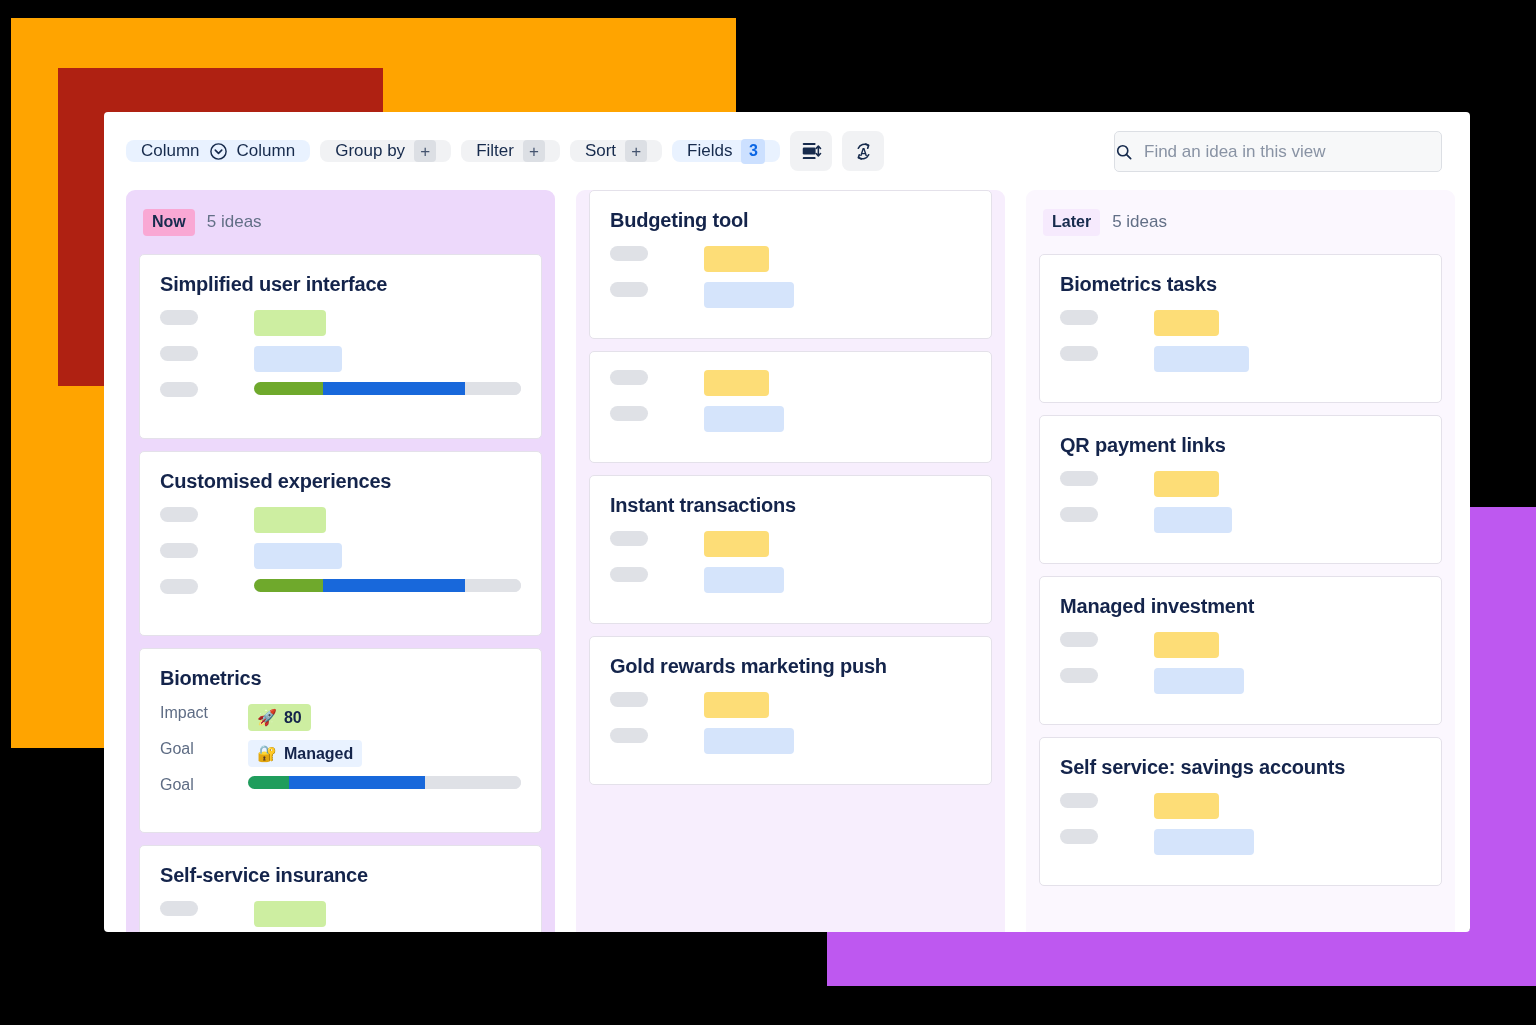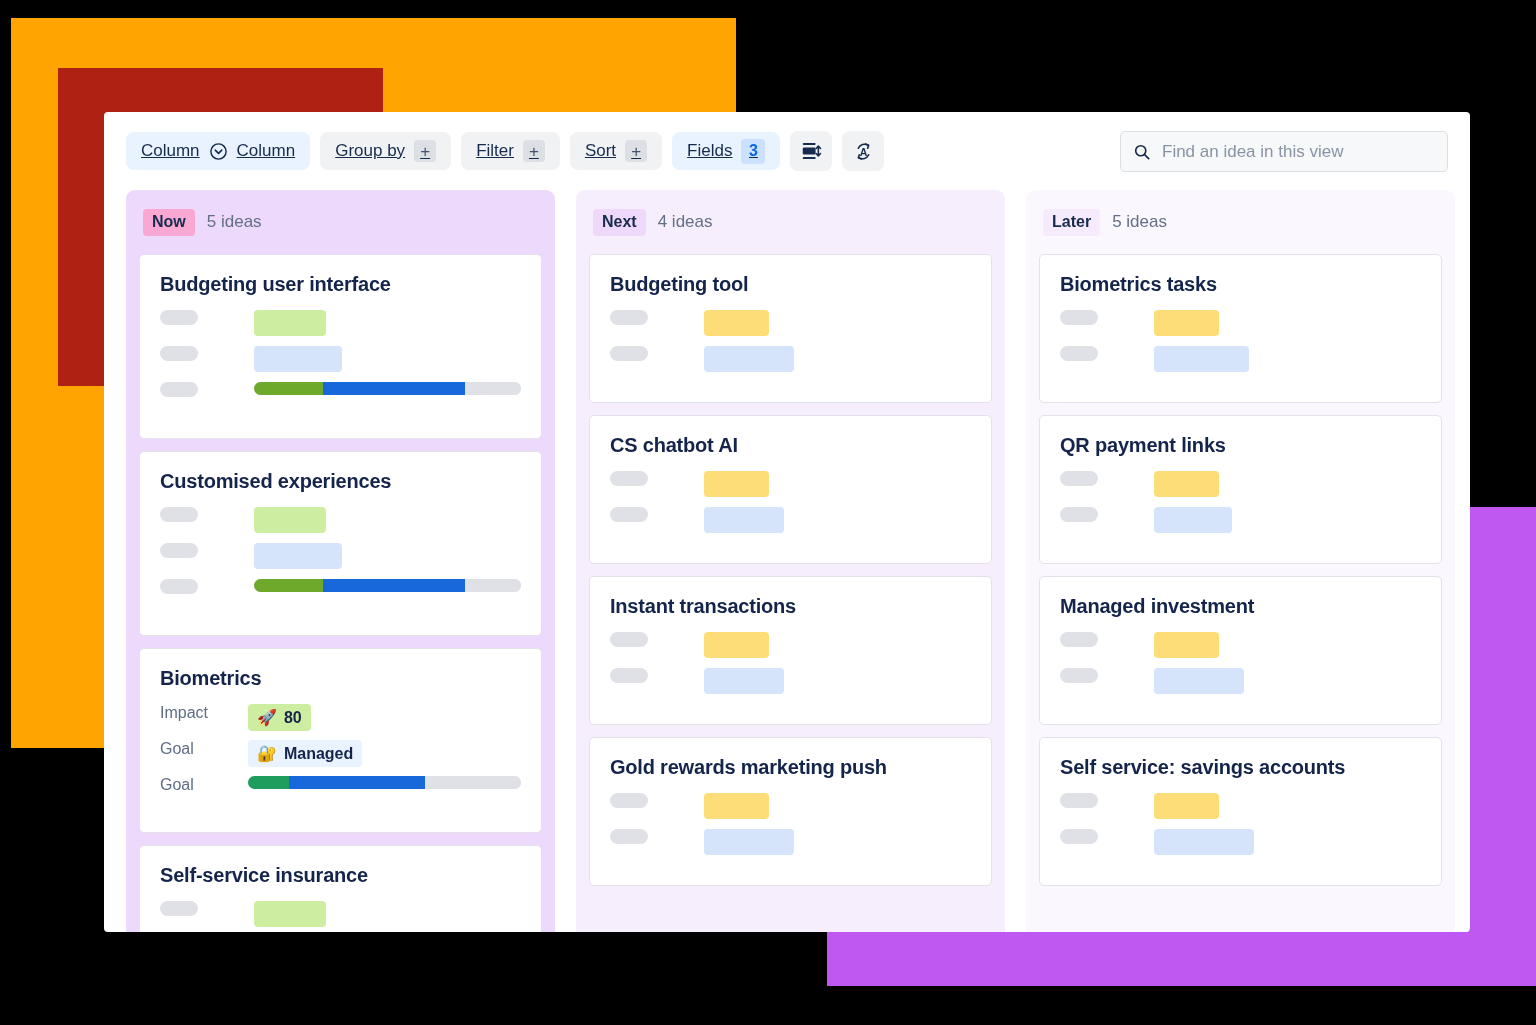--- a/index.html
+++ b/index.html
@@ -47,29 +47,28 @@
     display: flex;
     align-items: center;
     padding: 0 22px;
     gap: 10px;
   }
 
   .chip {
     display: inline-flex;
     align-items: center;
     gap: 9px;
-    height: 38px;
+    height: 22px;
     padding: 0 15px;
     border-radius: 8px;
     font-size: 17px;
     color: #172B4D;
     white-space: nowrap;
     cursor: pointer;
     user-select: none;
-    text-decoration: underline;
   }
   .chip.grey   { background: #F1F2F4; }
   .chip.blue   { background: #E9F2FF; }
 
   .chip .plus {
     display: inline-flex;
     align-items: center;
     justify-content: center;
     width: 22px;
     height: 22px;
@@ -100,30 +99,30 @@
     justify-content: center;
     width: 42px;
     height: 40px;
     border-radius: 8px;
     background: #F1F2F4;
     cursor: pointer;
   }
 
   #search-box {
     position: absolute;
-    right: 22px;
+    right: 28px;
     top: 19px;
     width: 328px;
     height: 41px;
     background: #F7F8F9;
     border: 1px solid #DCDFE4;
     border-radius: 5px;
     display: flex;
     align-items: center;
-    padding: 0 12px;
+    padding: 0 0;
     gap: 11px;
     margin-left: 32px;
   }
   #search-box input {
     border: none;
     outline: none;
     background: transparent;
     font-family: "Liberation Sans", sans-serif;
     font-size: 17px;
     color: #172B4D;
@@ -325,21 +324,21 @@
       </div>
     </div>
 
     <div id="board">
         <div class="column now">
           <div class="col-header">
             <span class="col-badge">Now</span>
             <span class="col-count">5 ideas</span>
           </div>
           <div class="card">
-            <div class="card-title">Budgeting user interface</div>
+            <div class="card-title">Simplified user interface</div>
             <div class="field-row">
               <div class="field-label-skel"></div>
               <div class="field-gap"></div>
               <div class="pill green" style="width: 72px;"></div>
             </div>
             <div class="field-row">
               <div class="field-label-skel"></div>
               <div class="field-gap"></div>
               <div class="pill blue" style="width: 88px;"></div>
             </div>
@@ -403,39 +402,34 @@
           <div class="card">
             <div class="card-title">Self-service insurance</div>
             <div class="field-row">
               <div class="field-label-skel"></div>
               <div class="field-gap"></div>
               <div class="pill green" style="width: 72px;"></div>
             </div>
           </div>
         </div>
         <div class="column next">
-          <div class="col-header">
-            <span class="col-badge">Next</span>
-            <span class="col-count">4 ideas</span>
-          </div>
           <div class="card">
             <div class="card-title">Budgeting tool</div>
             <div class="field-row">
               <div class="field-label-skel"></div>
               <div class="field-gap"></div>
               <div class="pill yellow" style="width: 65px;"></div>
             </div>
             <div class="field-row">
               <div class="field-label-skel"></div>
               <div class="field-gap"></div>
               <div class="pill blue" style="width: 90px;"></div>
             </div>
           </div>
           <div class="card">
-            <div class="card-title">CS chatbot AI</div>
             <div class="field-row">
               <div class="field-label-skel"></div>
               <div class="field-gap"></div>
               <div class="pill yellow" style="width: 65px;"></div>
             </div>
             <div class="field-row">
               <div class="field-label-skel"></div>
               <div class="field-gap"></div>
               <div class="pill blue" style="width: 80px;"></div>
             </div>

